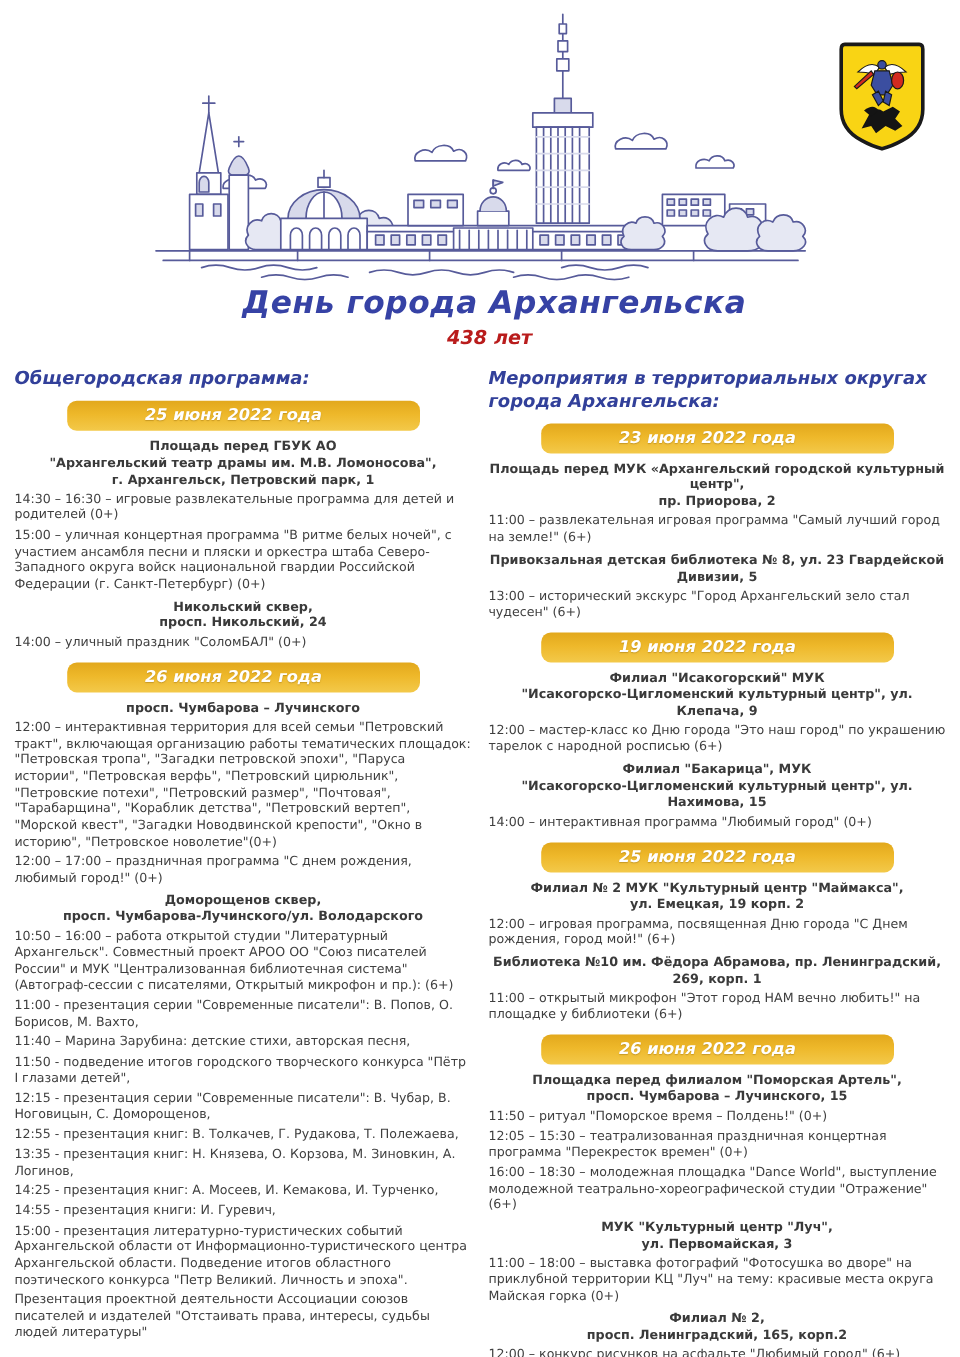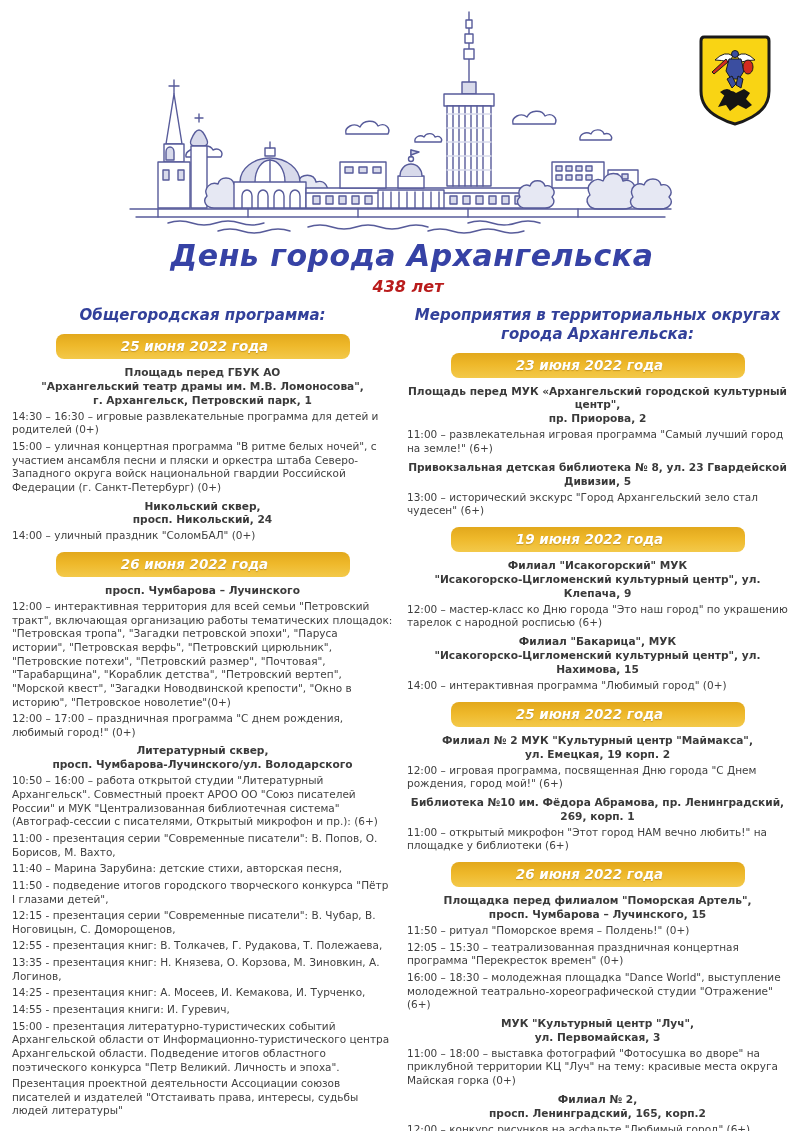--- a/index.html
+++ b/index.html
@@ -5,27 +5,27 @@
   html,body{margin:0;padding:0;background:#ffffff;}
   body{font-family:"DejaVu Sans","Liberation Sans",sans-serif;color:#3d3d3d;}
   .page{position:relative;width:800px;height:1131px;margin:0 auto;background:#fff;overflow:hidden;}
 
   
   .skyline{position:absolute;left:128px;top:2px;width:545px;height:232px;}
   .crest{position:absolute;right:28px;top:34px;width:74px;height:94px;}
 
   
   .title-wrap{position:absolute;top:238px;left:0;width:100%;text-align:center;}
-  .main-title{font-size:30px;font-weight:bold;font-style:italic;color:#3642a5;letter-spacing:.5px;padding-left:24px;}
+  .main-title{font-size:26px;font-weight:bold;font-style:italic;color:#3642a5;letter-spacing:.5px;padding-left:24px;}
   .sub-title{font-size:16px;font-weight:bold;font-style:italic;color:#b91c1c;margin-top:4px;margin-left:16px;}
 
   
   .columns{position:absolute;top:306px;left:12px;width:776px;display:flex;gap:14px;}
   .col{width:381px;}
-  .col-header{font-size:15px;font-weight:bold;font-style:italic;color:#32409a;text-align:center;margin-bottom:4px;line-height:1.25;}
+  .col-header{font-size:15px;font-weight:bold;font-style:italic;color:#32409a;margin-bottom:4px;line-height:1.25;}
   .date-banner{width:278px;margin:9px auto 7px auto;background:linear-gradient(180deg,#e2a81c 0%,#eeb82a 45%,#f3c94a 100%);border-radius:8px;color:#fff;font-size:13.5px;font-weight:bold;font-style:italic;text-align:center;padding:4px 16px 5px 0;text-shadow:0 1px 1px rgba(120,80,0,.35);}
   .venue{font-weight:bold;color:#3a3a3a;text-align:center;font-size:10.6px;line-height:1.32;margin:5px 0 2px 0;}
   .event{font-size:10.5px;line-height:1.3;color:#3f3f3f;margin:2px 0 3px 0;}
 </style>
 </head>
 <body>
 
 <div class="page">
 
   <svg class="skyline" viewBox="0 0 545 232" fill="none" stroke="#575b9a" stroke-width="1.4" stroke-linejoin="round" stroke-linecap="round">
@@ -186,21 +186,21 @@
             <div class="venue-line">просп. Никольский, 24</div>
           </div>
           <div class="event">14:00 – уличный праздник "СоломБАЛ" (0+)</div>
           <div class="date-banner">26 июня 2022 года</div>
           <div class="venue">
             <div class="venue-line">просп. Чумбарова – Лучинского</div>
           </div>
           <div class="event">12:00 – интерактивная территория для всей семьи "Петровский тракт", включающая организацию работы тематических площадок: "Петровская тропа", "Загадки петровской эпохи", "Паруса истории", "Петровская верфь", "Петровский цирюльник", "Петровские потехи", "Петровский размер", "Почтовая", "Тарабарщина", "Кораблик детства", "Петровский вертеп", "Морской квест", "Загадки Новодвинской крепости", "Окно в историю", "Петровское новолетие"(0+)</div>
           <div class="event">12:00 – 17:00 – праздничная программа "С днем рождения, любимый город!" (0+)</div>
           <div class="venue">
-            <div class="venue-line">Литературный сквер,</div>
+            <div class="venue-line">Доморощенов сквер,</div>
             <div class="venue-line">просп. Чумбарова-Лучинского/ул. Володарского</div>
           </div>
           <div class="event">10:50 – 16:00 – работа открытой студии "Литературный Архангельск". Совместный проект АРОО ОО "Союз писателей России" и МУК "Централизованная библиотечная система" (Автограф-сессии с писателями, Открытый микрофон и пр.): (6+)</div>
           <div class="event">11:00 - презентация серии "Современные писатели": В. Попов, О. Борисов, М. Вахто,</div>
           <div class="event">11:40 – Марина Зарубина: детские стихи, авторская песня,</div>
           <div class="event">11:50 - подведение итогов городского творческого конкурса "Пётр I глазами детей",</div>
           <div class="event">12:15 - презентация серии "Современные писатели": В. Чубар, В. Ноговицын, С. Доморощенов,</div>
           <div class="event">12:55 - презентация книг: В. Толкачев, Г. Рудакова, Т. Полежаева,</div>
           <div class="event">13:35 - презентация книг: Н. Князева, О. Корзова, М. Зиновкин, А. Логинов,</div>
           <div class="event">14:25 - презентация книг: А. Мосеев, И. Кемакова, И. Турченко,</div>

